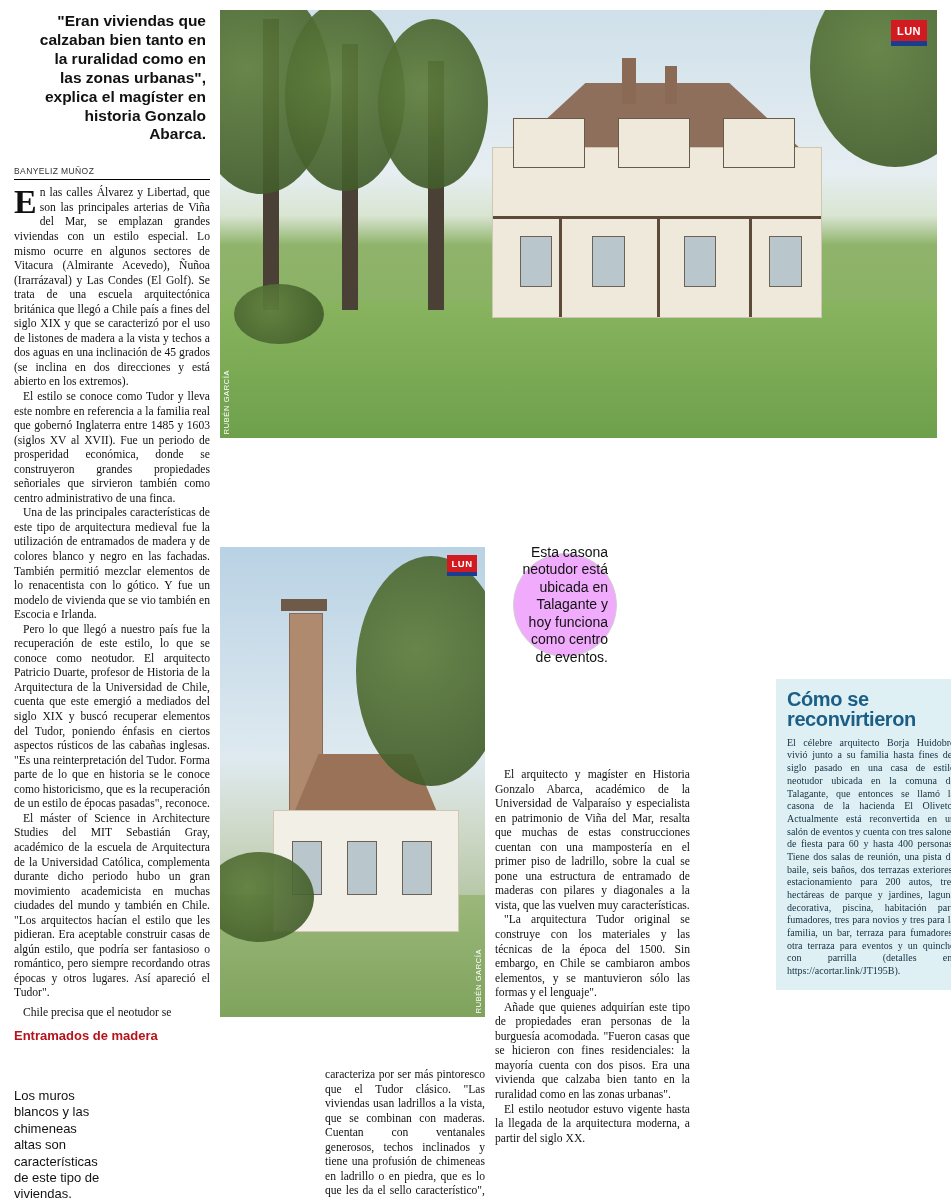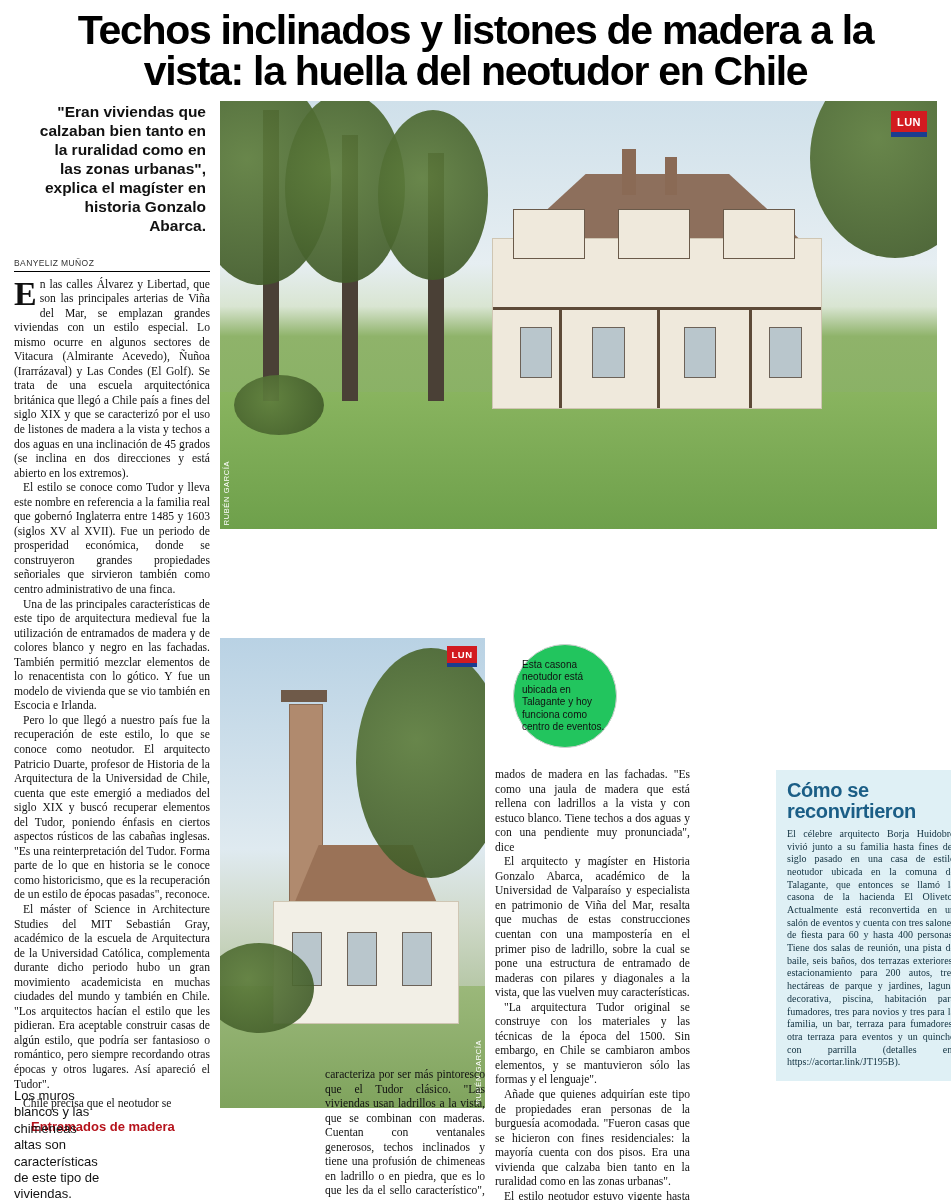--- a/index.html
+++ b/index.html
@@ -91,21 +91,21 @@
     font-size: 34px;
     line-height: 28px;
     padding: 2px 3px 0 0;
   }
 
   .subhead {
     font-family: "Liberation Sans", sans-serif;
     font-weight: bold;
     font-size: 13px;
     color: #b5121b;
-    margin: 7px 0 3px 17px;
+    margin: 7px 0 3px 0;
   }
 
   
   .photo {
     position: relative;
     overflow: hidden;
     background: #9bbf8f;
   }
   .photo-main {
     width: 100%;
@@ -181,26 +181,26 @@
 
   
   .photo-second { width: 100%; height: 470px; margin-top: 8px; }
   .sky2 { position:absolute; inset:0; background: linear-gradient(#b9d2e4 0%, #dfeaf0 45%, #cfd9c9 60%, #8aa86a 100%); }
 
   
   .bubble {
     position: absolute;
     width: 104px; height: 104px;
     border-radius: 50%;
-    background: #22c55e;
+    background: #f0abfc;
     border: 1px solid #cfcfcf;
     display: flex; align-items: center; justify-content: center;
-    text-align: left;
-    font-family: "Liberation Sans", sans-serif;
-    font-size: 10px;
+    text-align: right;
+    font-family: "Liberation Sans", sans-serif;
+    font-size: 14px;
     line-height: 1.25;
     color: #111;
     padding: 8px;
     z-index: 5;
   }
 
   
   .lower {
     display: flex;
     gap: 10px;
@@ -238,21 +238,20 @@
     text-align: justify;
     margin: 0;
     color: #10303f;
   }
 </style>
 </head>
 <body>
 
 <div class="page">
 
-  <h1 class="headline">Techos inclinados y listones de madera a la vista: la huella del neotudor en Chile</h1>
 
   <div class="grid">
 
     <div class="col-left">
       <div class="pullquote">"Eran viviendas que calzaban bien tanto en la ruralidad como en las zonas urbanas", explica el magíster en historia Gonzalo Abarca.</div>
       <div class="byline">BANYELIZ MUÑOZ</div>
       <div class="body-text">
         <p class="first dropcap">En las calles Álvarez y Libertad, que son las principales arterias de Viña del Mar, se emplazan grandes viviendas con un estilo especial. Lo mismo ocurre en algunos sectores de Vitacura (Almirante Acevedo), Ñuñoa (Irarrázaval) y Las Condes (El Golf). Se trata de una escuela arquitectónica británica que llegó a Chile país a fines del siglo XIX y que se caracterizó por el uso de listones de madera a la vista y techos a dos aguas en una inclinación de 45 grados (se inclina en dos direcciones y está abierto en los extremos).</p>
         <p>El estilo se conoce como Tudor y lleva este nombre en referencia a la familia real que gobernó Inglaterra entre 1485 y 1603 (siglos XV al XVII). Fue un periodo de prosperidad económica, donde se construyeron grandes propiedades señoriales que sirvieron también como centro administrativo de una finca.</p>
         <p>Una de las principales características de este tipo de arquitectura medieval fue la utilización de entramados de madera y de colores blanco y negro en las fachadas. También permitió mezclar elementos de lo renacentista con lo gótico. Y fue un modelo de vivienda que se vio también en Escocia e Irlanda.</p>
@@ -343,21 +342,20 @@
       <div class="caption" style="width:86px;">Los muros blancos y las chimeneas altas son características de este tipo de viviendas.</div>
     </div>
     <div class="c2" style="padding-top:300px;">
       <div class="body-text" style="width:160px; margin-left:105px;">
         <p class="first">caracteriza por ser más pintoresco que el Tudor clásico. "Las viviendas usan ladrillos a la vista, que se combinan con maderas. Cuentan con ventanales generosos, techos inclinados y tiene una profusión de chimeneas en ladrillo o en piedra, que es lo que les da el sello característico", detalla.</p>
 
       </div>
     </div>
     <div class="c3">
       <div class="body-text" style="width:195px;">
-        <p class="first">mados de madera en las fachadas. "Es como una jaula de madera que está rellena con ladrillos a la vista y con estuco blanco. Tiene techos a dos aguas y con una pendiente muy pronunciada", dice</p>
         <p>El arquitecto y magíster en Historia Gonzalo Abarca, académico de la Universidad de Valparaíso y especialista en patrimonio de Viña del Mar, resalta que muchas de estas construcciones cuentan con una mampostería en el primer piso de ladrillo, sobre la cual se pone una estructura de entramado de maderas con pilares y diagonales a la vista, que las vuelven muy características.</p>
         <p>"La arquitectura Tudor original se construye con los materiales y las técnicas de la época del 1500. Sin embargo, en Chile se cambiaron ambos elementos, y se mantuvieron sólo las formas y el lenguaje".</p>
         <p>Añade que quienes adquirían este tipo de propiedades eran personas de la burguesía acomodada. "Fueron casas que se hicieron con fines residenciales: la mayoría cuenta con dos pisos. Era una vivienda que calzaba bien tanto en la ruralidad como en las zonas urbanas".</p>
         <p>El estilo neotudor estuvo vigente hasta la llegada de la arquitectura moderna, a partir del siglo XX.</p>
       </div>
     </div>
     <div class="c4"></div>
   </div>
 
 </div>

